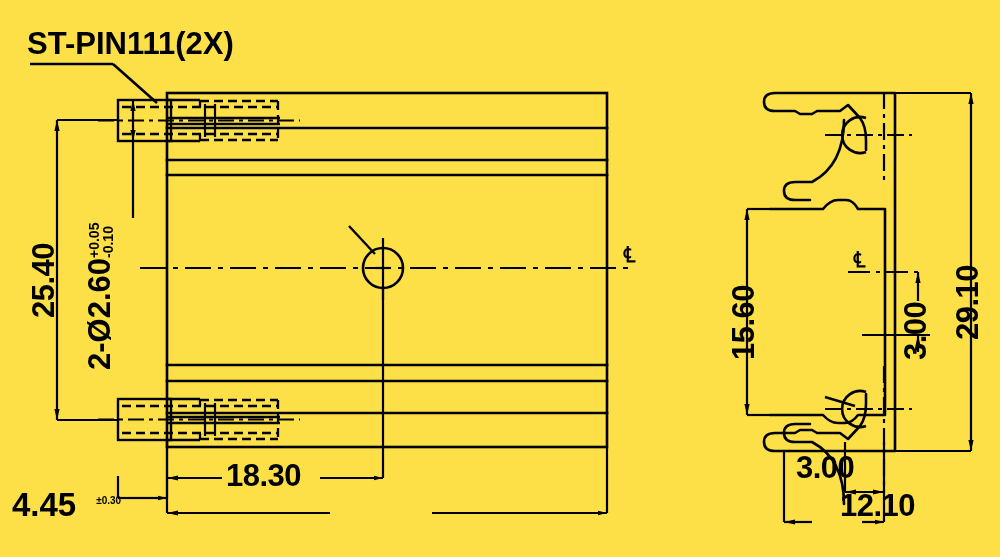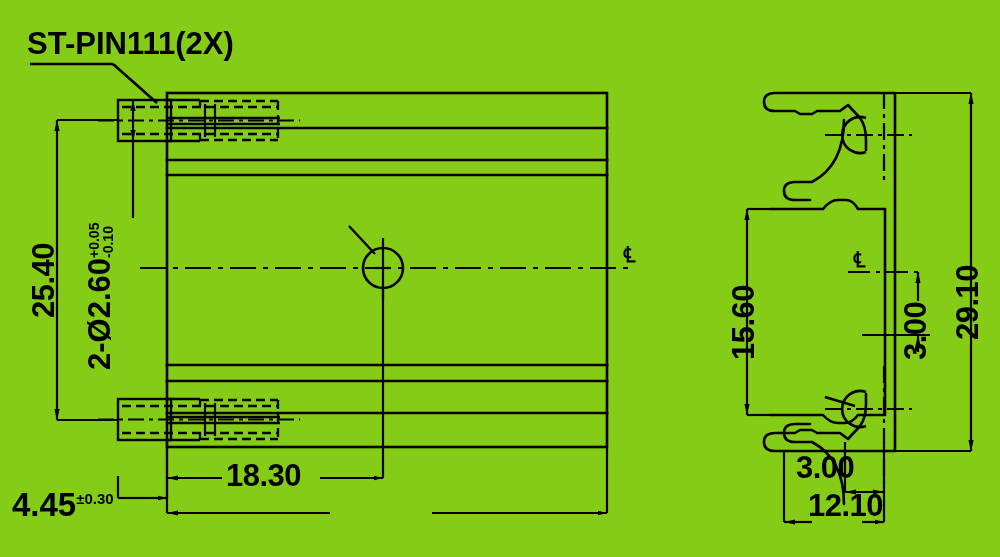--- a/index.html
+++ b/index.html
@@ -4,21 +4,21 @@
 <style>
   html, body {
     margin: 0;
     padding: 0;
     background: #ffffff;
   }
   #sheet {
     position: relative;
     width: 1000px;
     height: 557px;
-    background: #84cc16;
+    background: #fde047;
     font-family: "Liberation Sans", sans-serif;
     overflow: hidden;
   }
   #drawing-svg {
     position: absolute;
     left: 0;
     top: 0;
     width: 1000px;
     height: 557px;
   }
@@ -31,23 +31,24 @@
     line-height: 1;
   }
   .lbl-h { font-size: 31px; letter-spacing: -0.5px; }
   .lbl-part { font-size: 31px; letter-spacing: 0px; }
   .lbl-v {
     transform-origin: 0 0;
     transform: rotate(-90deg);
   }
   .tol {
     display: inline-block;
-    font-size: 15px;
+    font-size: 10px;
     font-weight: bold;
     vertical-align: baseline;
+    margin-left: 20px;
   }
   .tolstack {
     display: inline-flex;
     flex-direction: column;
     font-size: 14px;
     line-height: 1.05;
     vertical-align: super;
     font-weight: bold;
   }
   .cl-sym {
@@ -285,19 +286,19 @@
 
   <div class="lbl lbl-h lbl-v" style="left:728px; top:360px;">15.60</div>
 
   <div class="lbl lbl-h lbl-v" style="left:952px; top:340px;">29.10</div>
 
   <div class="lbl lbl-h lbl-v" style="left:900px; top:360px;">3.00</div>
 
 
   <div class="lbl lbl-h" style="left:796px; top:452px;">3.00</div>
 
-  <div class="lbl lbl-h" style="left:808px; top:490px;">12.10</div>
+  <div class="lbl lbl-h" style="left:840px; top:490px;">12.10</div>
 
   <div class="cl-sym" style="left:623px; top:238px;">℄</div>
 
   <div class="cl-sym" style="left:853px; top:243px;">℄</div>
 
 </div>
 
 </body></html>

